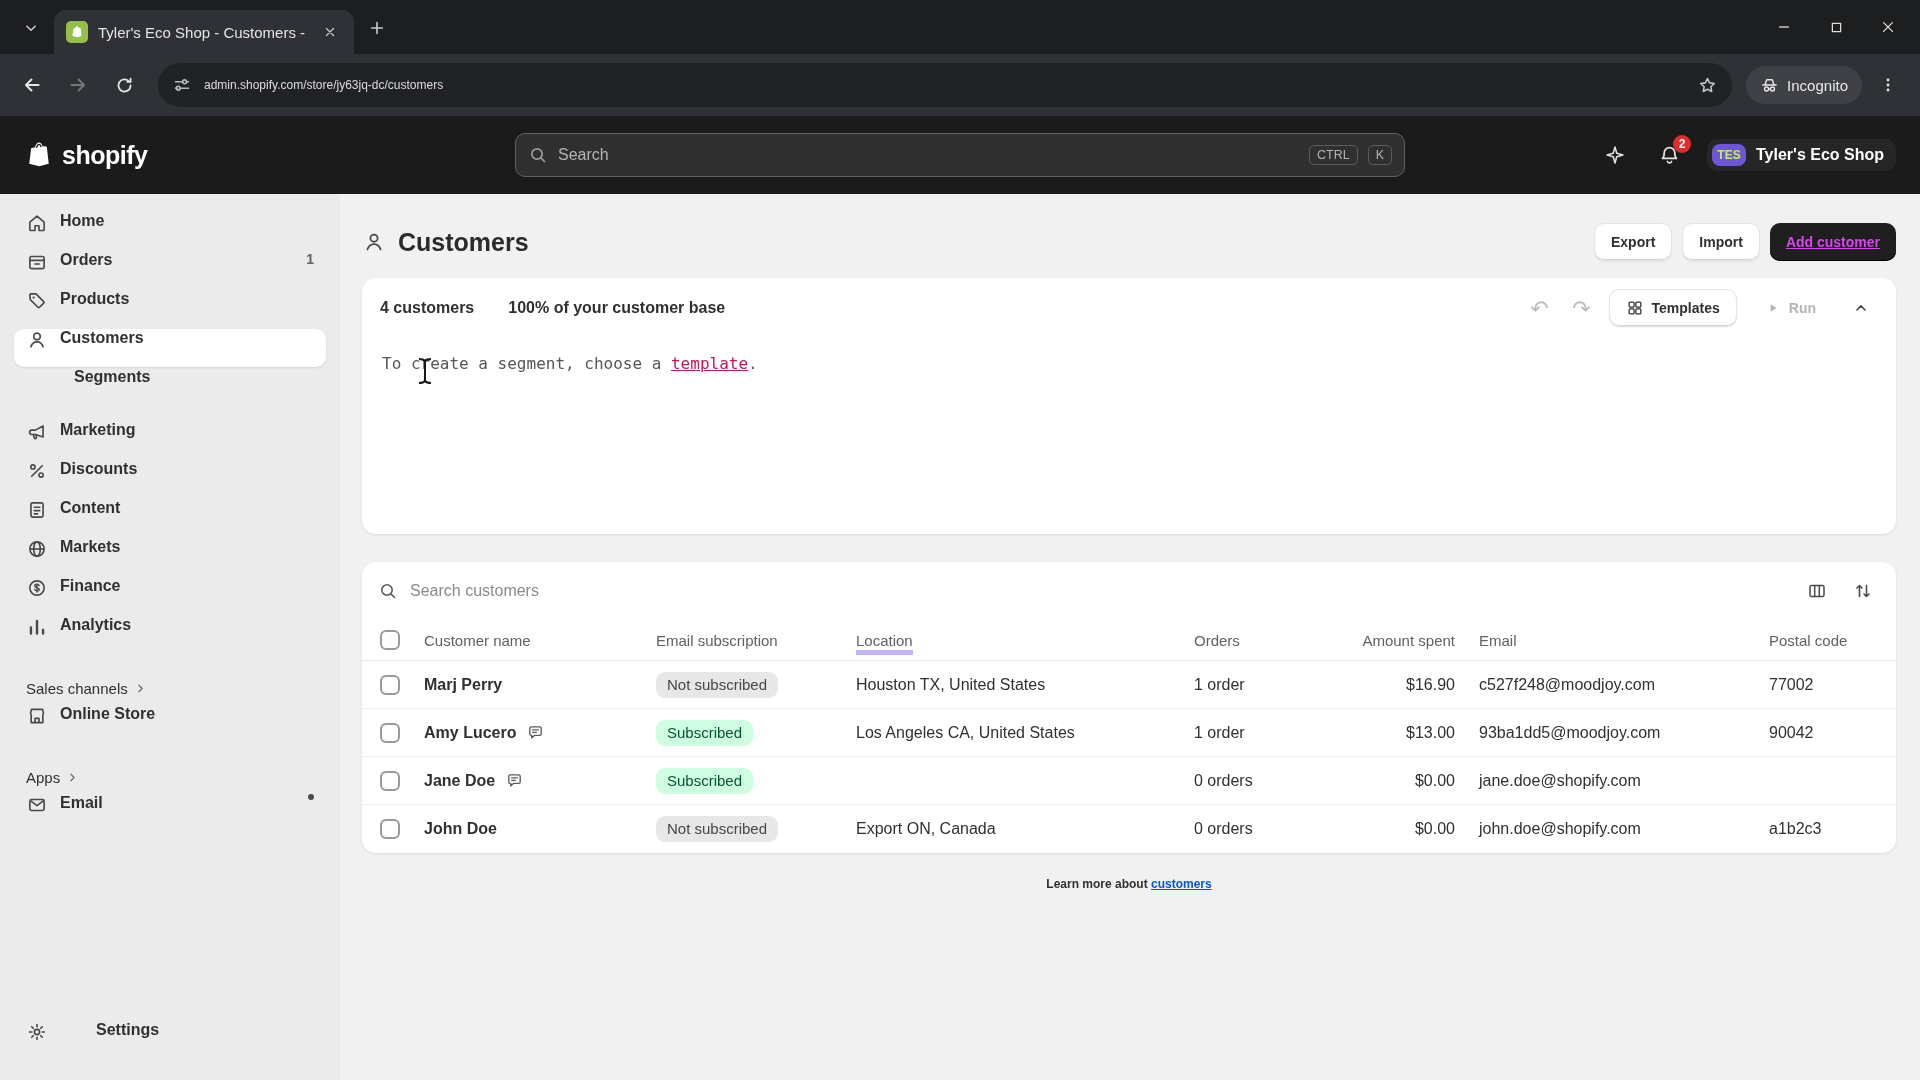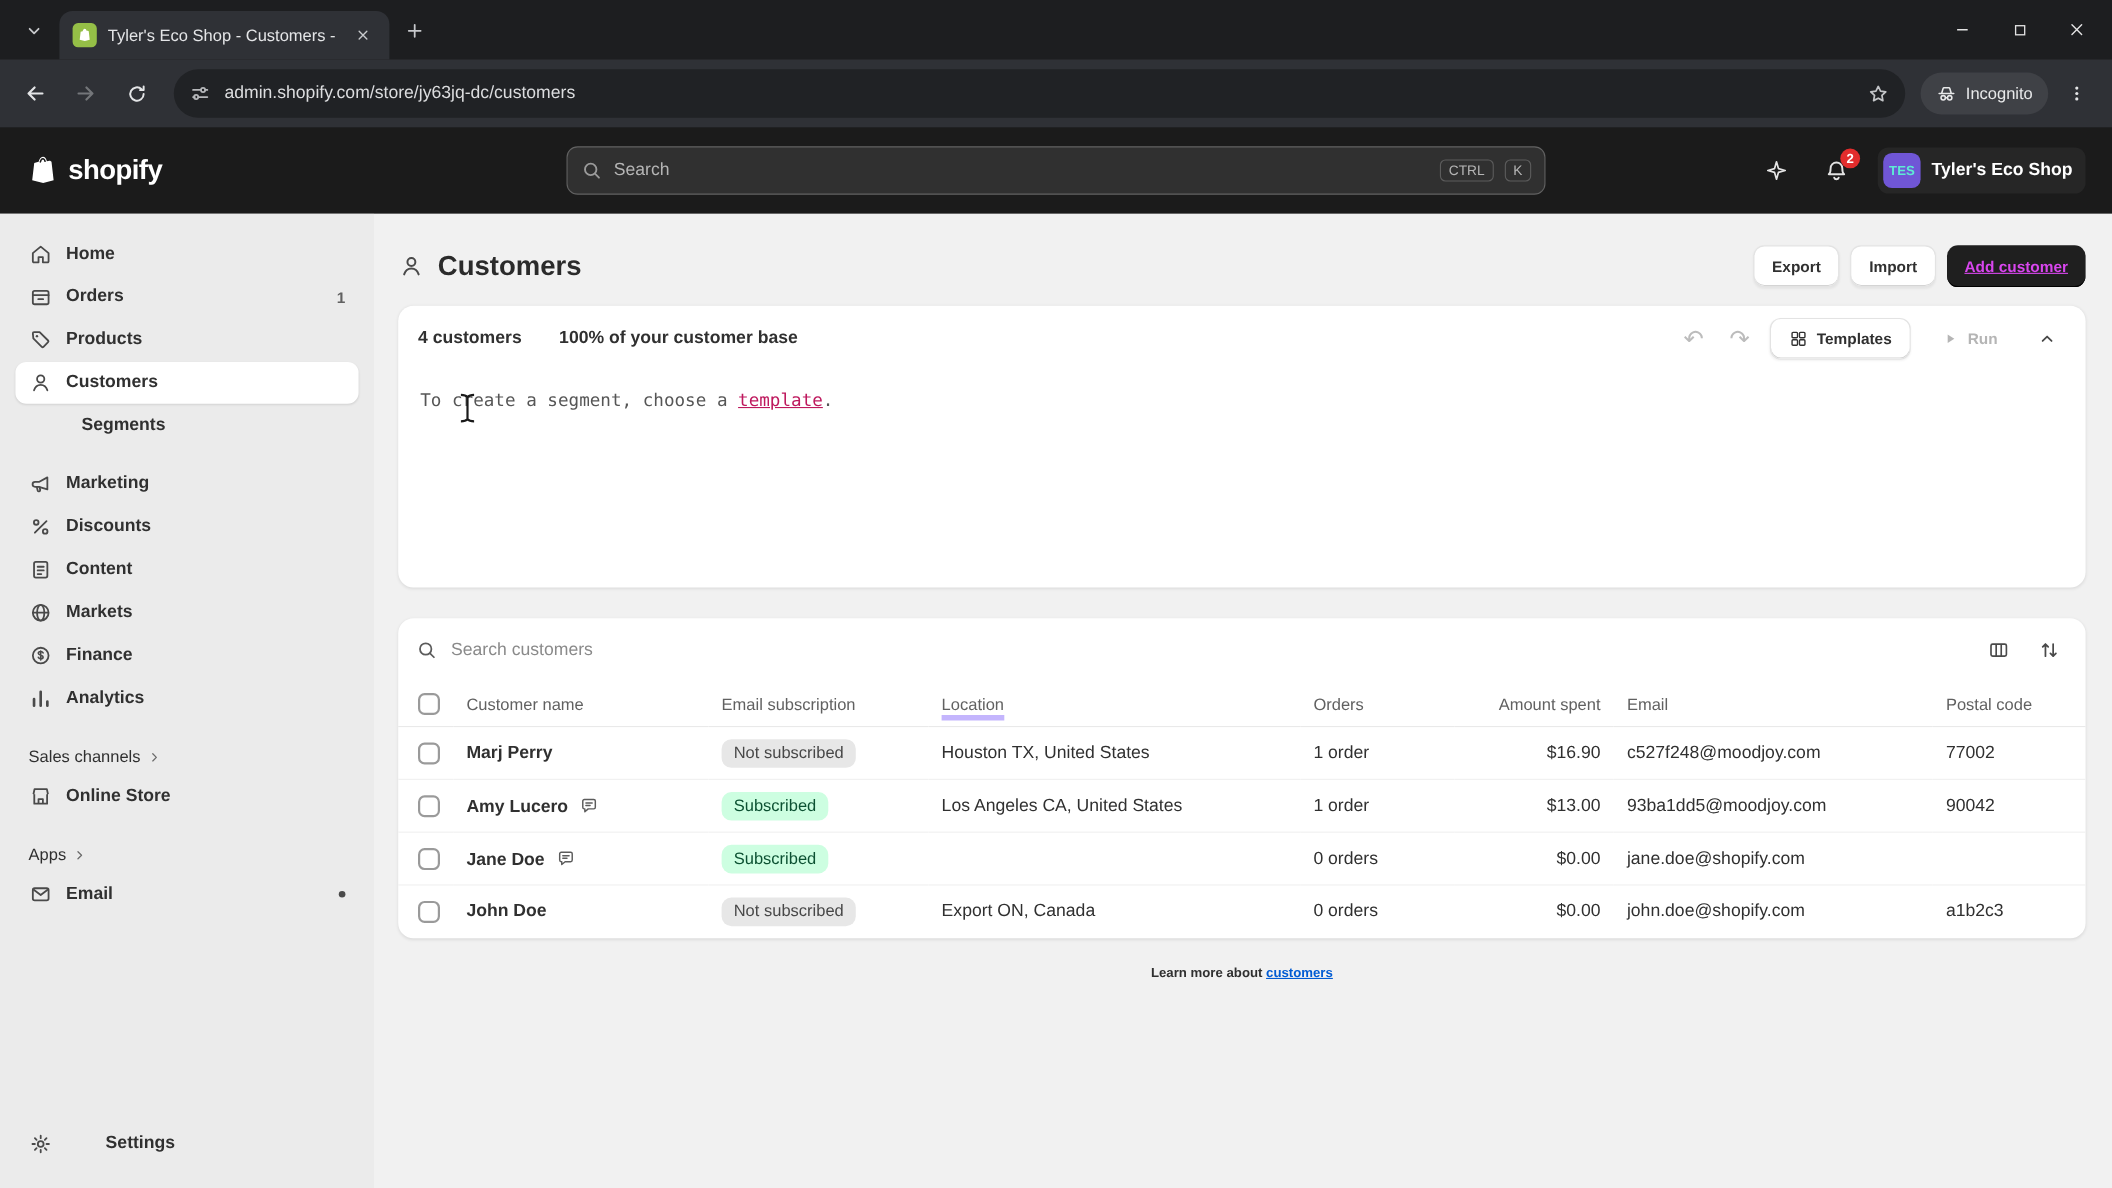--- a/index.html
+++ b/index.html
@@ -24,21 +24,21 @@
   .win-controls { display:flex; align-self:stretch; align-items:center; }
   .wc { width:52px; height:54px; display:flex; align-items:center; justify-content:center; color:#e3e3e3; cursor:pointer; }
 
   
   .toolbar { height:62px; background:#2f3136; display:flex; align-items:center; padding:0 12px; gap:6px; }
   .nav-btn { width:40px; height:40px; border-radius:50%; display:flex; align-items:center;
     justify-content:center; color:#e4e5e7; cursor:pointer; flex:none; }
   .nav-btn.disabled { color:#74767a; }
   .urlbar { flex:1; height:44px; margin:0 8px; background:#202225; border-radius:22px;
     display:flex; align-items:center; padding:0 14px; gap:12px; cursor:text; }
-  .url-text { flex:1; font-size:16px; color:#dcdddf; white-space:nowrap; overflow:hidden; }
+  .url-text { flex:1; font-size:12px; color:#dcdddf; white-space:nowrap; overflow:hidden; }
   .incog-pill { height:38px; background:#3f4146; border-radius:19px; display:flex;
     align-items:center; gap:8px; padding:0 14px; color:#e8e9ea; font-size:15px; flex:none; }
   .menu-dots { width:40px; height:40px; display:flex; align-items:center; justify-content:center; color:#e4e5e7; cursor:pointer; }
 
   
   .topbar { height:78px; background:#1b1b1b; display:flex; align-items:center; padding:0 24px; position:relative; }
   .brand { display:flex; align-items:center; gap:8px; }
   .brand-name { font-size:25px; font-weight:700; color:#fff; letter-spacing:-0.5px; }
   .search-pill { position:absolute; left:50%; transform:translateX(-50%); width:890px; height:44px;
     background:#303030; border:1px solid #616161; border-radius:10px; display:flex; align-items:center;
@@ -49,28 +49,28 @@
   .kbd { border:1px solid #5c5c5c; border-radius:5px; color:#b5b5b5; font-size:12.5px;
     padding:3px 7px; line-height:1; }
   .top-right { margin-left:auto; display:flex; align-items:center; gap:22px; }
   .top-icon { position:relative; width:32px; height:32px; display:flex; align-items:center;
     justify-content:center; color:#e3e3e3; cursor:pointer; }
   .notif-badge { position:absolute; top:-4px; right:-6px; min-width:18px; height:18px; border-radius:9px;
     background:#e22c2c; color:#fff; font-size:12px; font-weight:700; display:flex; align-items:center;
     justify-content:center; padding:0 4px; }
   .store-chip { display:flex; align-items:center; gap:10px; background:#262626; border-radius:10px;
     padding:5px 12px 5px 5px; cursor:pointer; }
-  .store-avatar { width:34px; height:32px; border-radius:8px; background:#7056d6; color:#5eead4;
+  .store-avatar { width:34px; height:22px; border-radius:8px; background:#7056d6; color:#bef264;
     font-size:12px; font-weight:700; display:flex; align-items:center; justify-content:center;text-align:right; }
   .store-name { color:#fff; font-size:16px; font-weight:600; }
 
   
   .app-body { flex:1; display:flex; background:#f1f1f1; overflow:hidden; }
   .sidebar { width:340px; background:#ebebeb; padding:18px 14px 20px; display:flex; flex-direction:column; flex:none; }
-  .side-item { height:38px; border-radius:10px; display:flex; align-items:center; gap:12px;
+  .side-item { height:38px; border-radius:10px; display:flex; gap:12px;
     padding:0 12px; font-size:16px; font-weight:600; color:#303030; cursor:pointer; margin-bottom:1px; }
   .side-item.active { background:#fff; box-shadow:0 1px 2px rgba(0,0,0,.1); font-weight:700; }
   .side-item.sub { padding-left:60px; font-weight:600; color:#303030; }
   .side-icon { width:22px; height:22px; color:#4a4a4a; display:flex; flex:none; }
   .side-icon svg { width:22px; height:22px; }
   .side-badge { margin-left:auto; font-size:14px; color:#616161; font-weight:600; }
   .side-dot { margin-left:auto; width:6px; height:6px; border-radius:50%; background:#4a4a4a; }
   .side-section { display:flex; align-items:center; gap:6px; padding:0 12px; height:34px;
     margin-top:16px; font-size:15px; color:#303030; cursor:pointer; }
   .side-section .chev { color:#6b6b6b; display:flex; }

